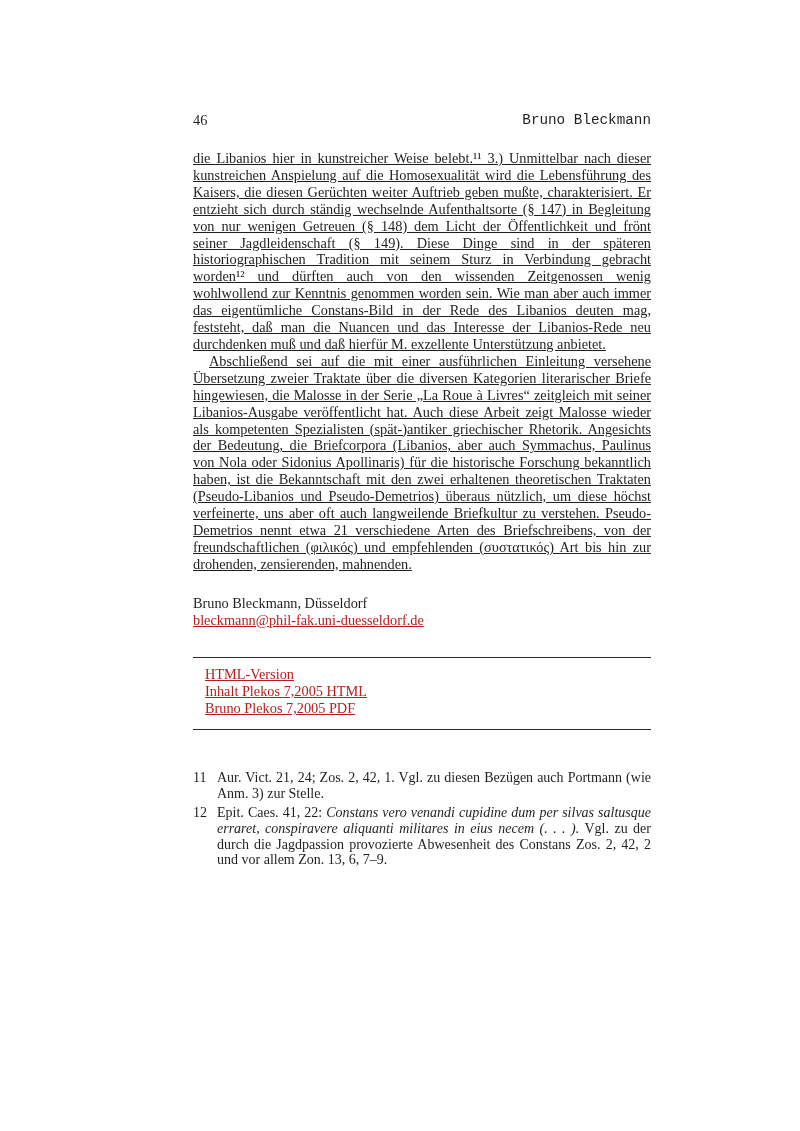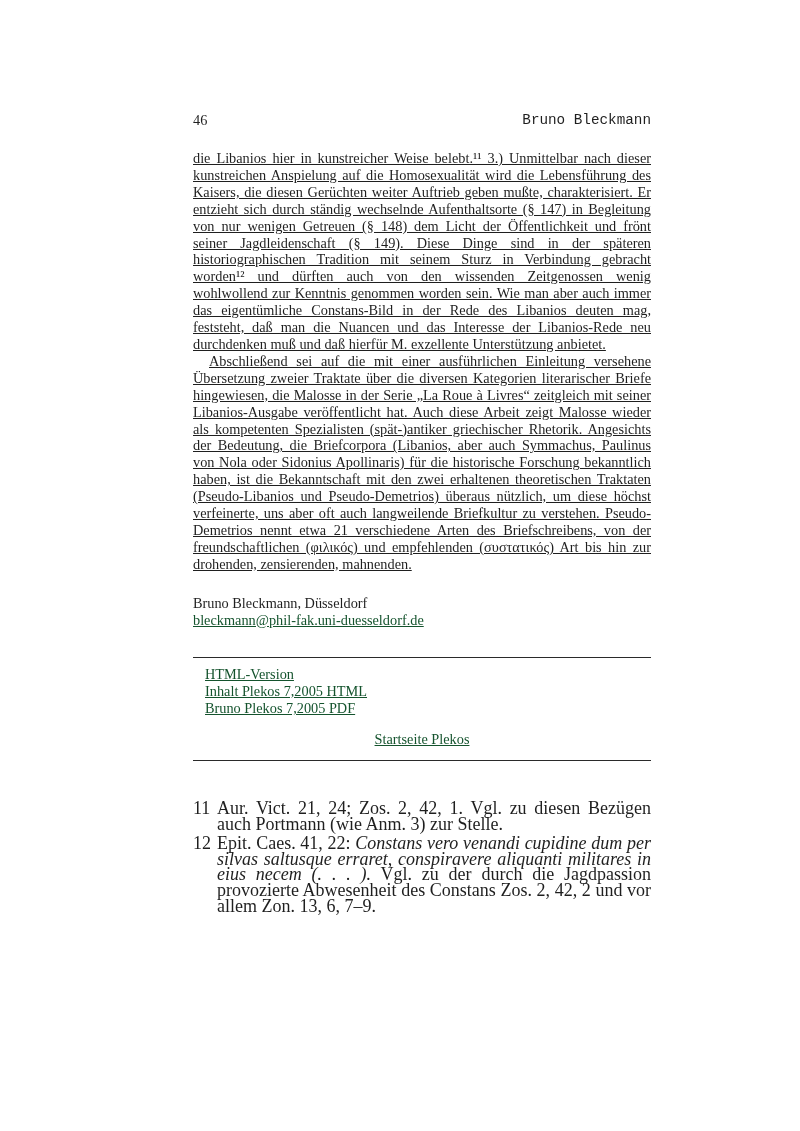--- a/index.html
+++ b/index.html
@@ -38,21 +38,21 @@
   .para {
     text-align: justify;
     margin: 0;
     text-decoration: underline;
   }
   .para.indent { text-indent: 16px; }
   .signature {
     margin-top: 22px;
   }
   .link {
-    color: #14532d;
+    color: #b91c1c;
     text-decoration: underline;
     cursor: pointer;
   }
   .rule {
     border: none;
     border-top: 1px solid #2a2a2a;
     height: 0;
     margin: 0;
   }
   .rule-top { margin-top: 29px; }
@@ -62,21 +62,21 @@
     justify-content: space-between;
     padding: 8px 12px 0 12px;
     flex-direction: column;
   }
   .nav-home {
     text-align: center;
     margin-top: 14px;
   }
   .footnotes {
     margin-top: 40px;
-    font-size: 18px;
+    font-size: 14px;
     line-height: 15.6px;
   }
   .footnote {
     display: flex;
   }
   .footnote + .footnote { margin-top: 4px; }
   .fn-num {
     width: 24px;
     flex: 0 0 24px;
   }
@@ -110,23 +110,20 @@
     </main>
 
     <hr class="rule rule-top">
 
     <nav class="nav-row">
       <a class="link" href="#">HTML-Version</a>
       <a class="link" href="#">Inhalt Plekos 7,2005 HTML</a>
       <a class="link" href="#">Bruno Plekos 7,2005 PDF</a>
     </nav>
 
-    <div class="nav-home">
-      <a class="link" href="#">Startseite Plekos</a>
-    </div>
 
     <hr class="rule rule-bottom">
 
     <section class="footnotes">
       <div class="footnote">
         <span class="fn-num">11</span>
         <span class="fn-text">Aur. Vict. 21, 24; Zos. 2, 42, 1. Vgl. zu diesen Bezügen auch Portmann (wie Anm. 3) zur Stelle.</span>
       </div>
       <div class="footnote">
         <span class="fn-num">12</span>

